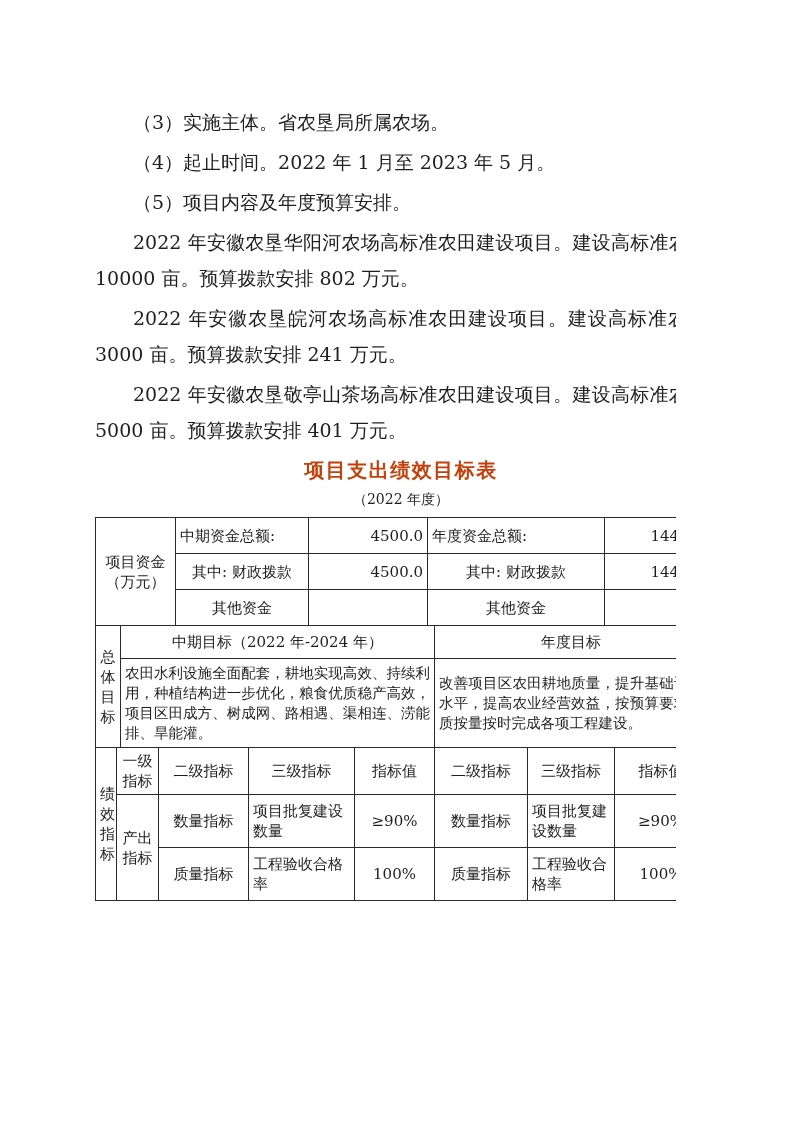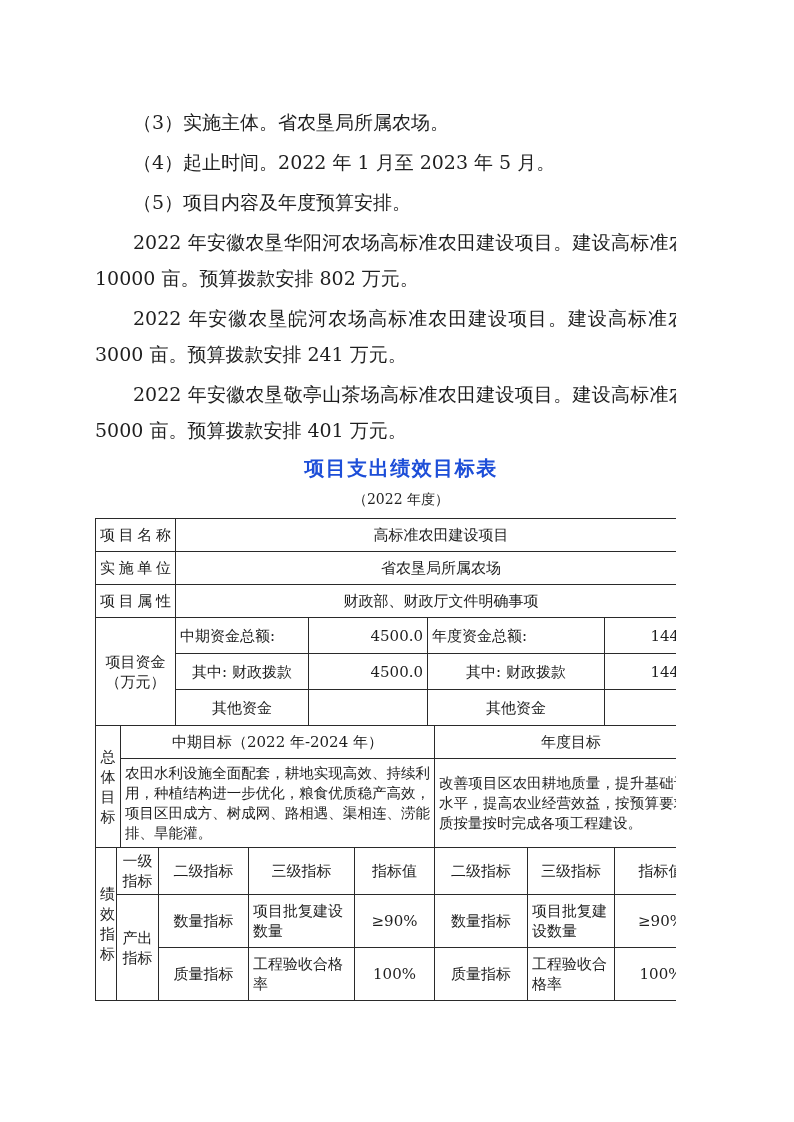--- a/index.html
+++ b/index.html
@@ -1,21 +1,21 @@
 <!DOCTYPE html>
 <html><head>
 <meta charset="utf-8">
 <style>
   html,body{margin:0;padding:0;background:#fff;}
   .page{position:relative;width:676px;height:1122px;background:#ffffff;overflow:hidden;
         font-family:"DejaVu Serif",serif;color:#1e1e1e;}
   .content{position:absolute;left:95px;top:104px;width:612px;}
   .para{font-size:19px;line-height:36px;margin:0 0 4px 0;text-indent:2em;text-align:justify;}
-  .tbl-title{font-family:Liberation Mono, monospace;font-weight:bold;font-size:20px;
-             line-height:28px;text-align:center;margin:8px 0 0 0;letter-spacing:1.5px;color:#1d4ed8;}
+  .tbl-title{font-family:Liberation Serif, serif;font-weight:bold;font-size:20px;
+             line-height:28px;text-align:center;margin:8px 0 0 0;letter-spacing:1.5px;color:#c2410c;}
   .tbl-subtitle{font-size:14px;line-height:22px;text-align:center;margin:4px 0 8px 0;}
 
   table.t{border-collapse:collapse;table-layout:fixed;width:612px;font-size:15px;color:#1e1e1e;}
   table.t td{border:1px solid #2a2a2a;padding:2px 4px;vertical-align:middle;
              overflow:hidden;line-height:20px;}
   .tB,.tC,.tD{margin-top:-1px;}
   .c{text-align:center;}
   .l{text-align:left;}
   .num{text-align:right;padding-right:3px;}
   .lab{text-align:justify;text-align-last:justify;padding:2px 7px;}
@@ -42,40 +42,20 @@
     <p class="para">（3）实施主体。省农垦局所属农场。</p>
     <p class="para">（4）起止时间。2022 年 1 月至 2023 年 5 月。</p>
     <p class="para">（5）项目内容及年度预算安排。</p>
     <p class="para">2022 年安徽农垦华阳河农场高标准农田建设项目。建设高标准农田 10000 亩。预算拨款安排 802 万元。</p>
     <p class="para">2022 年安徽农垦皖河农场高标准农田建设项目。建设高标准农田 3000 亩。预算拨款安排 241 万元。</p>
     <p class="para">2022 年安徽农垦敬亭山茶场高标准农田建设项目。建设高标准农田 5000 亩。预算拨款安排 401 万元。</p>
 
     <h2 class="tbl-title">项目支出绩效目标表</h2>
     <div class="tbl-subtitle">（2022 年度）</div>
 
-    <table class="t tA">
-      <colgroup>
-          <col style="width:80px">
-          <col>
-        </colgroup>
-      <tbody>
-          <tr class="hA">
-        <td class="lab">项目名称</td>
-        <td class="c">高标准农田建设项目</td>
-      </tr>
-      <tr class="hA">
-        <td class="lab">实施单位</td>
-        <td class="c">省农垦局所属农场</td>
-      </tr>
-      <tr class="hA">
-        <td class="lab">项目属性</td>
-        <td class="c">财政部、财政厅文件明确事项</td>
-      </tr>
-    </tbody>
-      </table>
 
     <table class="t tB">
       <colgroup>
         <col style="width:80px">
           <col style="width:133px">
           <col style="width:119px">
         <col style="width:177px">
           <col style="width:103px">
       </colgroup>
       <tbody>

